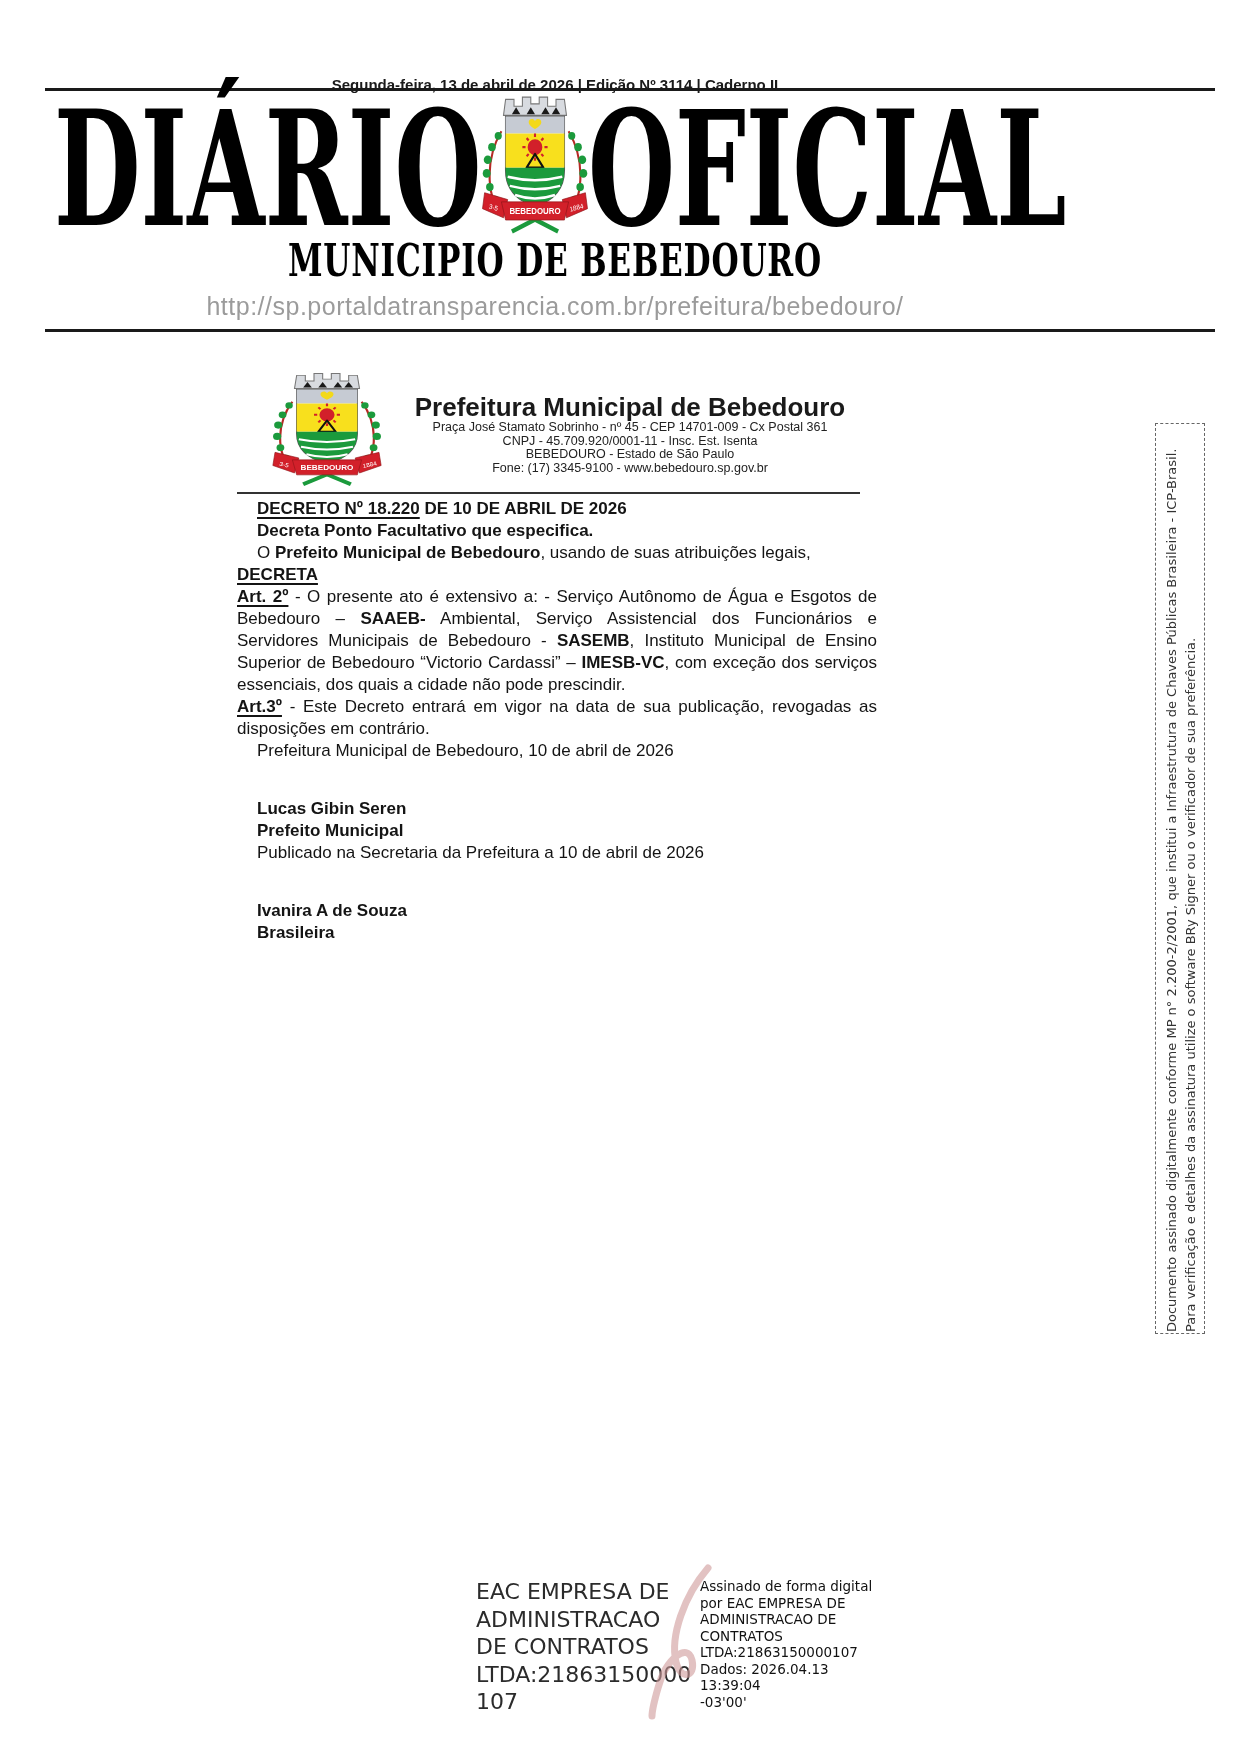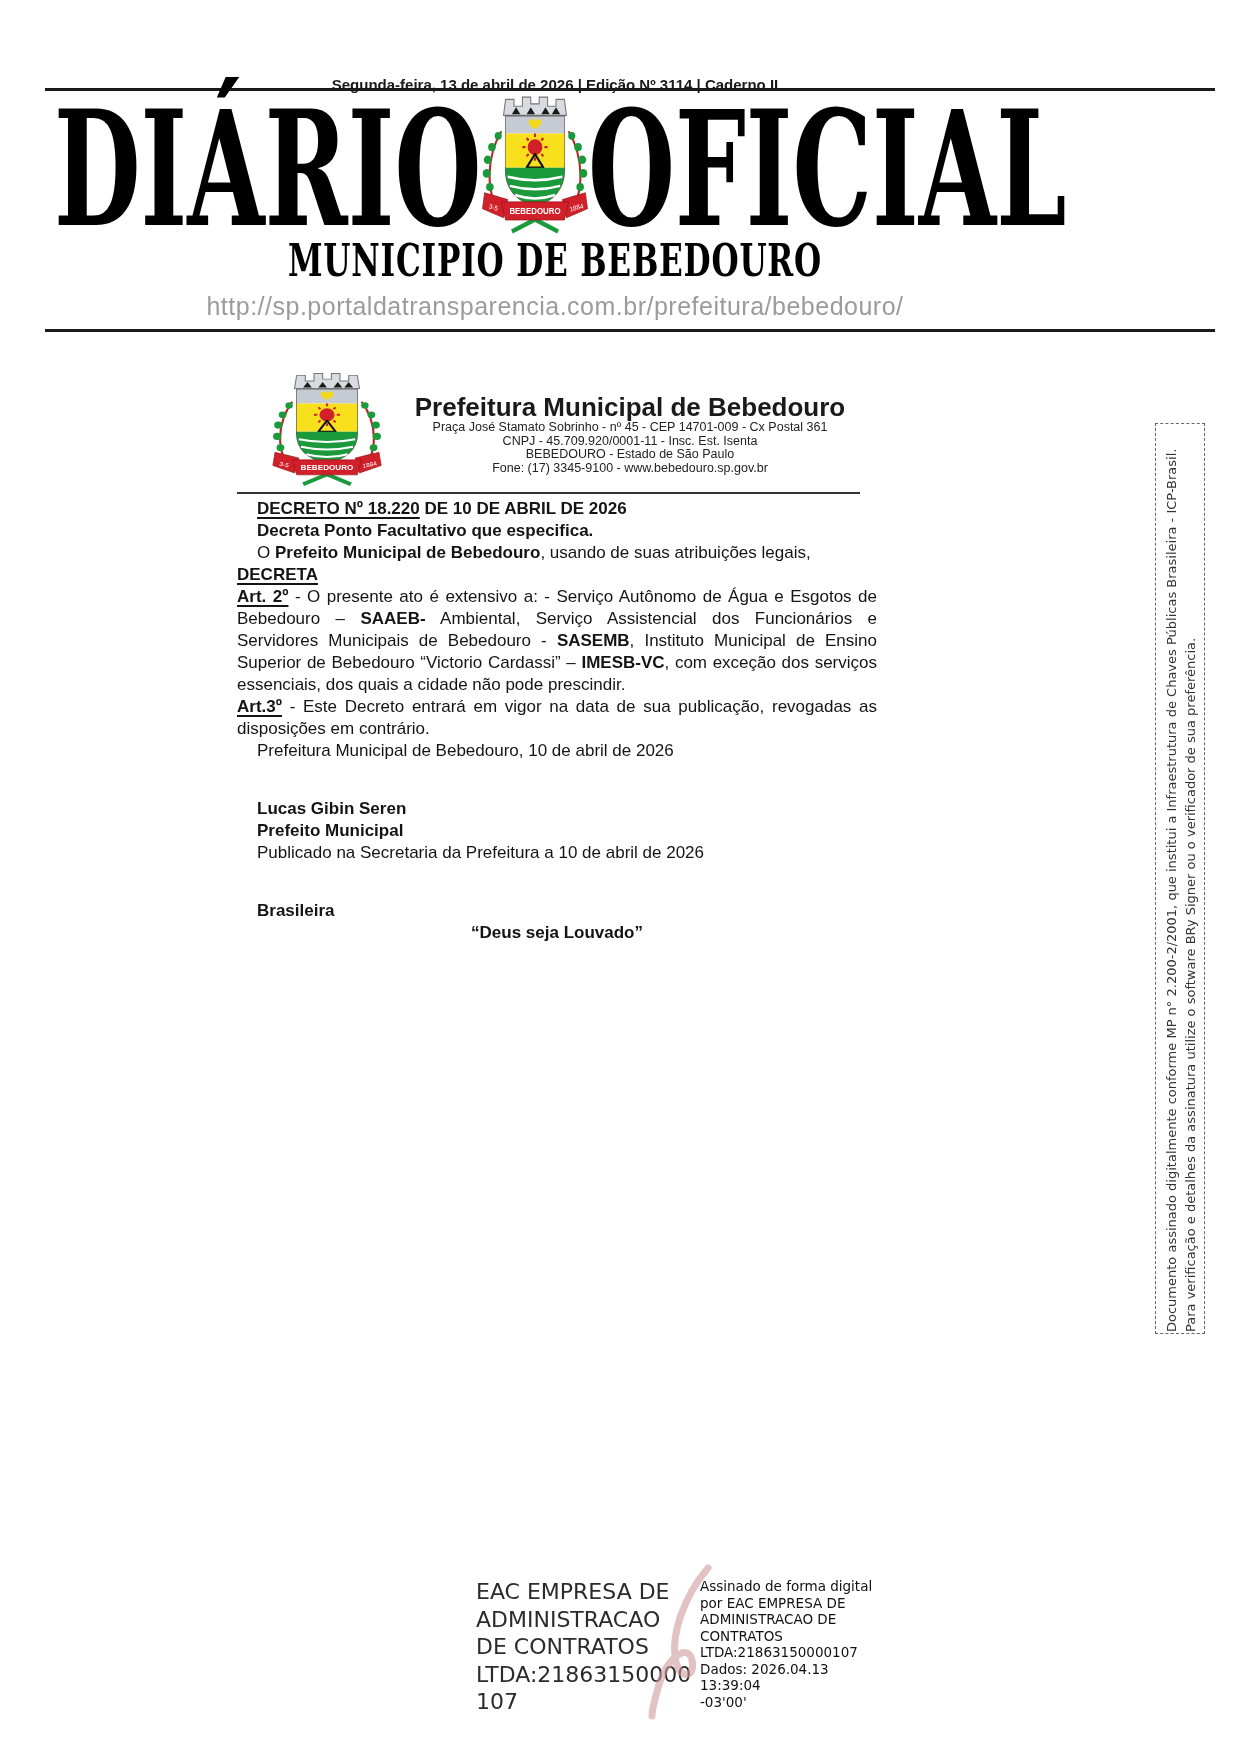--- a/index.html
+++ b/index.html
@@ -202,24 +202,24 @@
   <p class="d-place">Prefeitura Municipal de Bebedouro, 10 de abril de 2026</p>
 
   <div class="d-signer">
     <p>Lucas Gibin Seren</p>
     <p>Prefeito Municipal</p>
   </div>
 
   <p class="d-pub">Publicado na Secretaria da Prefeitura a 10 de abril de 2026</p>
 
   <div class="d-sec">
+    <p>Ivanira A de Souza</p>
     <p>Brasileira</p>
   </div>
 
-  <p class="d-motto">“Deus seja Louvado”</p>
 </div>
 
 <div class="abs side-box"></div>
 <div class="abs side-text">
   <div>Documento assinado digitalmente conforme MP n° 2.200-2/2001, que institui a Infraestrutura de Chaves Públicas Brasileira - ICP-Brasil.</div>
   <div>Para verificação e detalhes da assinatura utilize o software BRy Signer ou o verificador de sua preferência.</div>
 </div>
 
 <div class="abs sig-subject">EAC EMPRESA DE
 ADMINISTRACAO

